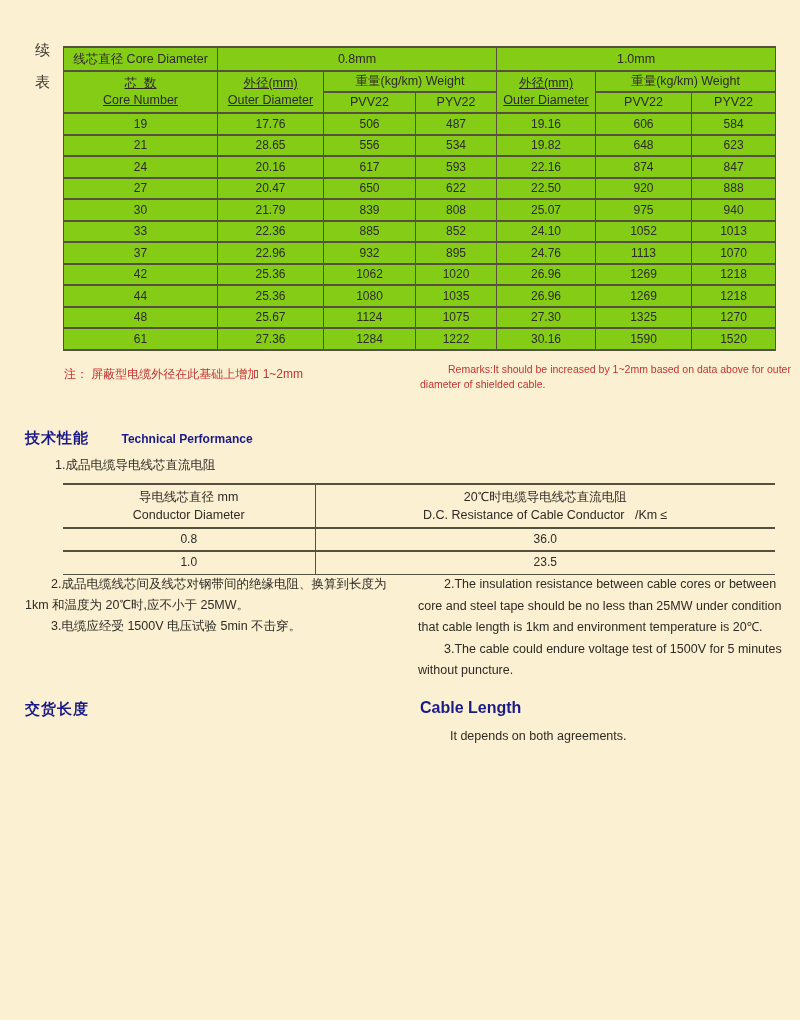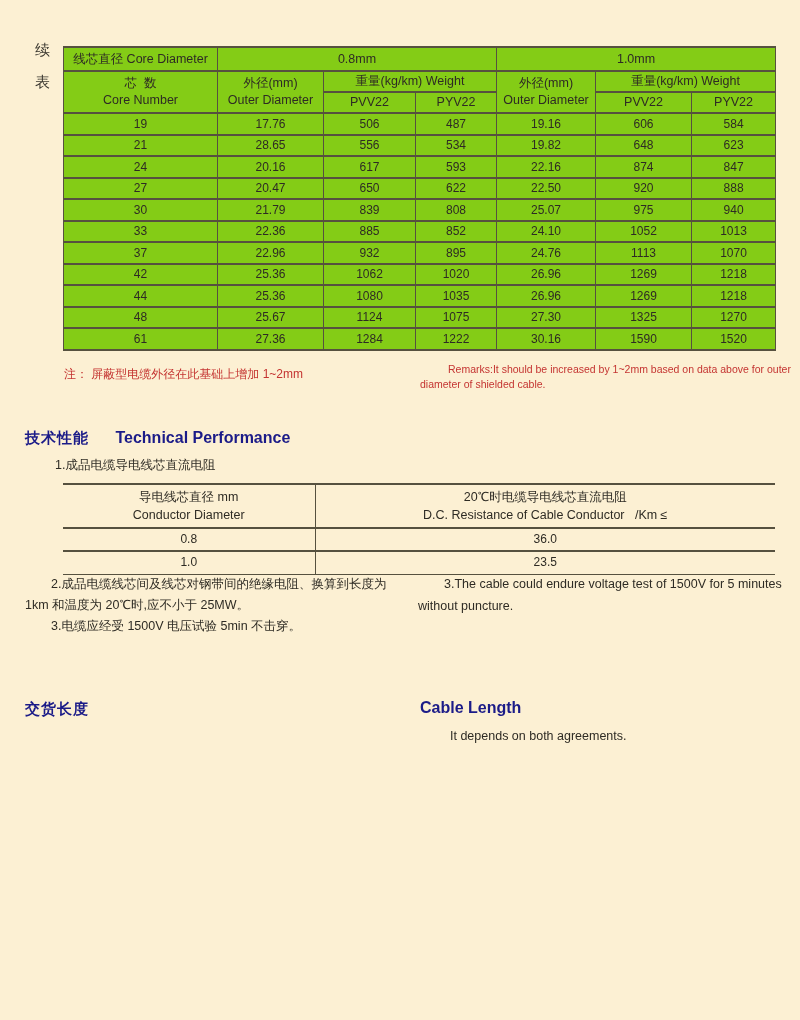--- a/index.html
+++ b/index.html
@@ -30,33 +30,33 @@
     text-align:center;
     vertical-align:middle;
     padding:1px 2px;
     line-height:1.35;
   }
   .t1 thead th{font-size:12.5px;}
   .t1 tr.h1 th{height:20px;}
   .t1 tr.h2 th{height:17px;}
   .t1 tr.h3 th{height:17px;}
   .t1 tbody td{height:17.5px;}
-  .t1 .two-line span{display:block;}
+  .t1 .two-line span{display:block;text-decoration:underline;}
 
   
   .note-cn{position:absolute;left:64px;top:366px;font-size:12px;color:#c43431;}
   .note-en{
     position:absolute;left:420px;top:362px;width:376px;
     font-size:10.5px;line-height:15px;color:#c43431;text-indent:28px;
   }
 
   
   .sec-heading{position:absolute;font-weight:700;color:#1b1b88;}
   .sec-heading .cn{font-size:15px;letter-spacing:1px;font-family:Liberation Mono, monospace;}
-  .sec-heading .en{font-size:16px;margin-left:22px;}
+  .sec-heading .en{font-size:12px;margin-left:28px;}
   .h-tech{left:25px;top:429px;}
   .h-delivery-cn{left:25px;top:700px;}
   .h-delivery-en{left:420px;top:699px;font-size:16px;}
 
   .item1-cn{position:absolute;left:55px;top:457px;font-size:12.5px;}
   .item1-en{position:absolute;left:444px;top:458px;font-size:12px;}
 
   
   .t2{
     position:absolute;left:63px;top:483px;width:712px;
@@ -272,20 +272,21 @@
         <td>23.5</td>
       </tr>
     </tbody>
   </table>
 
   <div class="para-cn">
     <p>2.成品电缆线芯间及线芯对钢带间的绝缘电阻、换算到长度为 1km 和温度为 20℃时,应不小于 25MW。</p>
     <p>3.电缆应经受 1500V 电压试验 5min 不击穿。</p>
   </div>
   <div class="para-en">
+    <p>2.The insulation resistance between cable cores or between core and steel tape should be no less than 25MW under condition that cable length is 1km and environment temperature is 20℃.</p>
     <p>3.The cable could endure voltage test of 1500V for 5 minutes without puncture.</p>
   </div>
 
   <div class="sec-heading h-delivery-cn">
     <span class="cn">交货长度</span>
   </div>
   <div class="sec-heading h-delivery-en">Cable Length</div>
 
   <div class="body-delivery-en">It depends on both agreements.</div>
 

